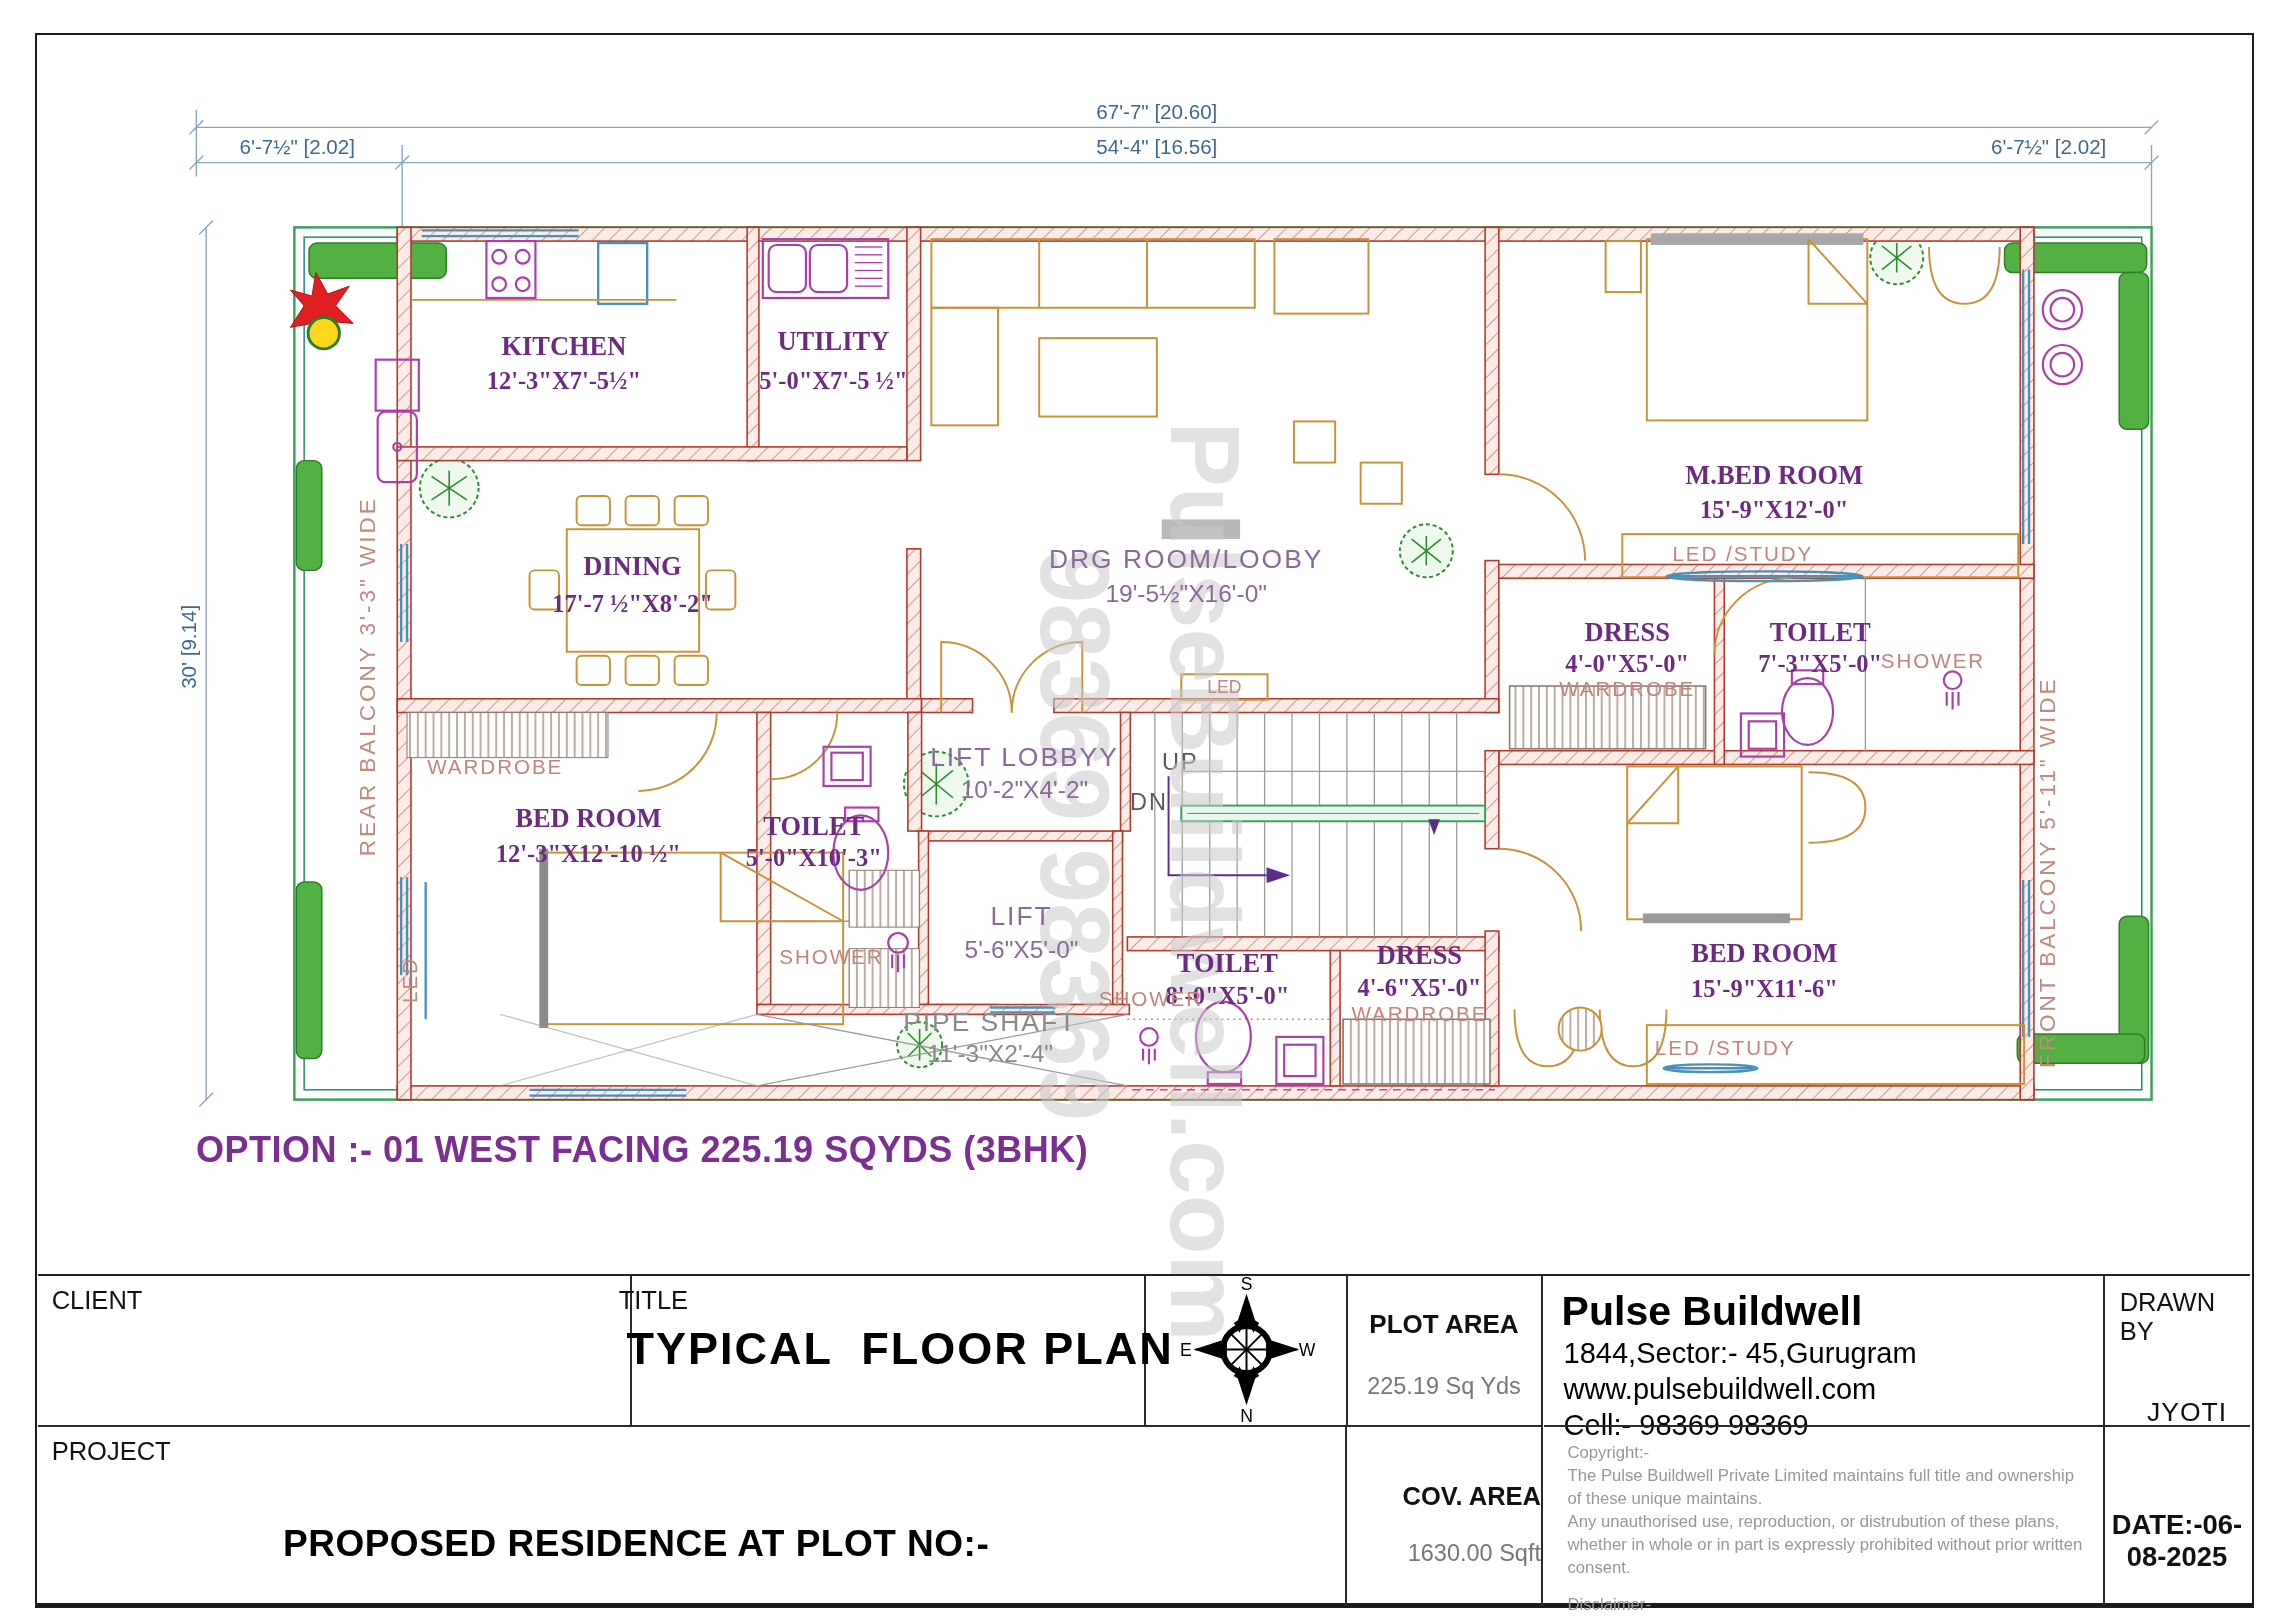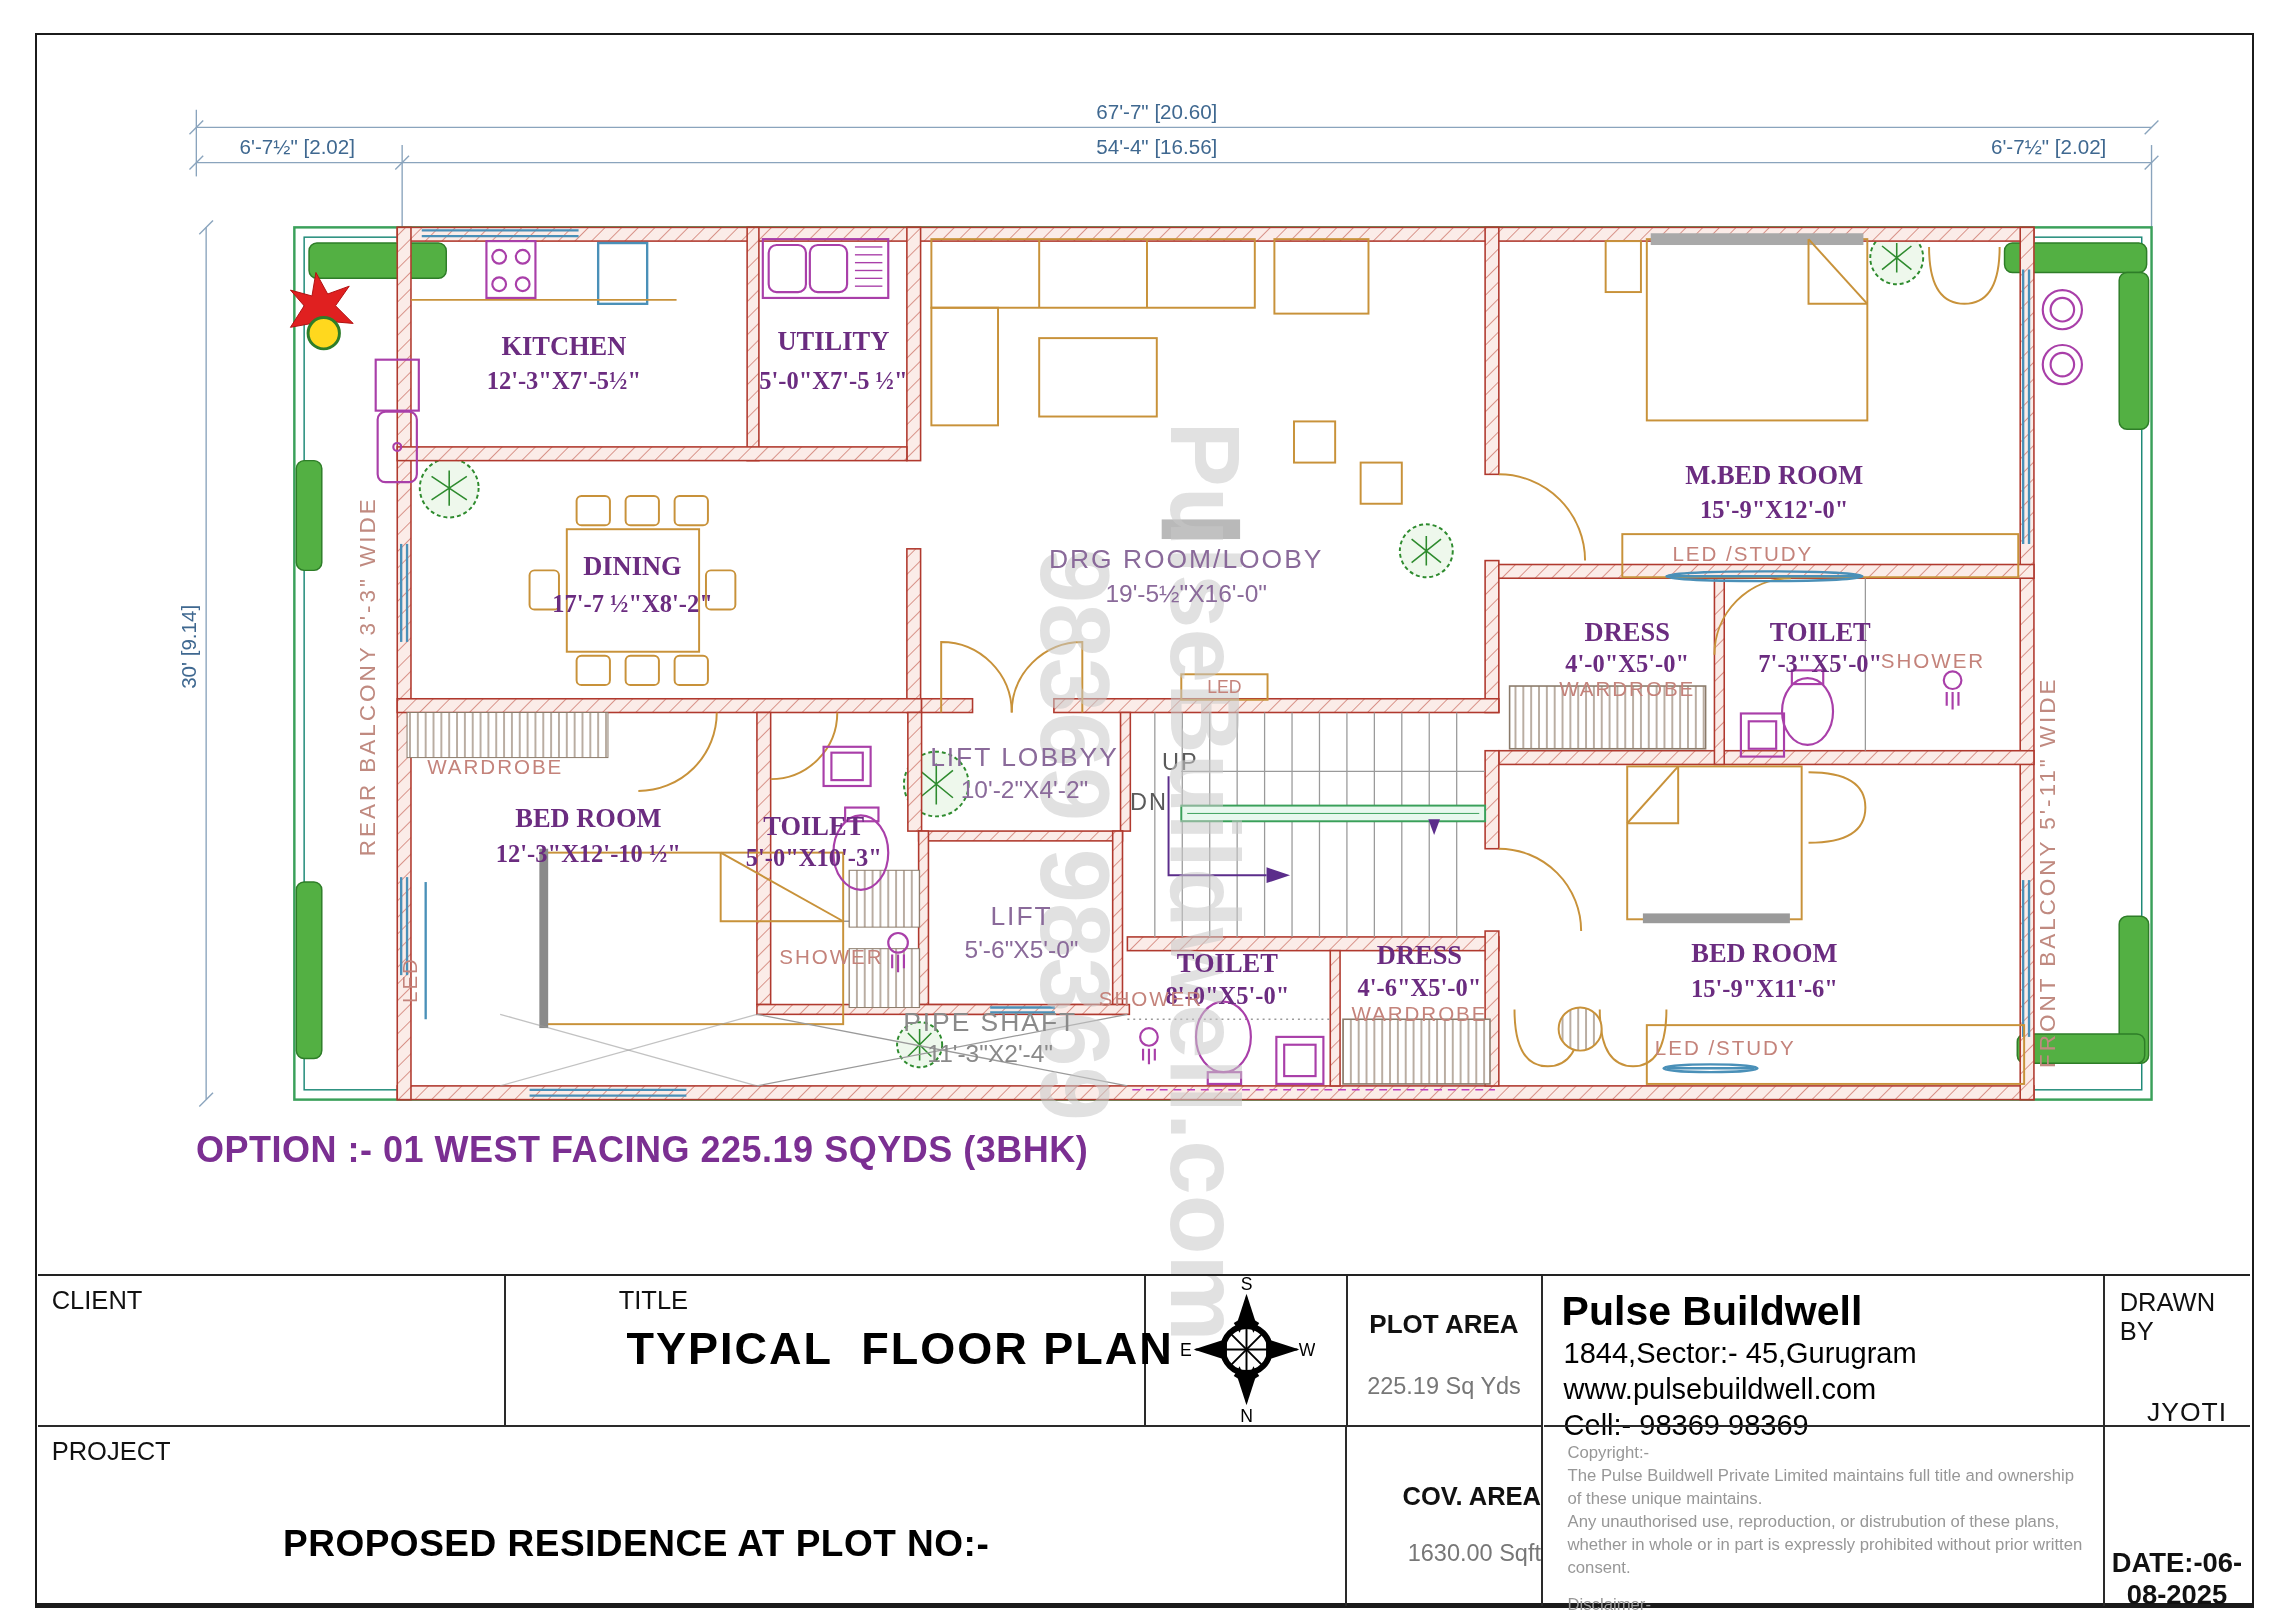--- a/index.html
+++ b/index.html
@@ -38,21 +38,21 @@
   .company-name{font-weight:700;font-size:41px;color:#000;padding:11.8px 0 0 17.6px;}
   .company-line{font-size:29px;color:#000;padding-left:19.6px;line-height:1.25;}
   .drawn-label{font-size:25.5px;color:#111;padding:11.8px 0 0 15.7px;}
   .drawn-val{font-size:26.5px;color:#111;padding:51px 0 0 43px;letter-spacing:1px;}
   .project-val{font-weight:700;font-size:37px;color:#000;margin:57px 0 0 245px;letter-spacing:0.5px;}
   .cov-wrap{text-align:right;padding-top:55px;}
   .cov-label{font-size:25.5px;font-weight:700;color:#111;}
   .cov-val{font-size:23.5px;color:#777;margin-top:29px;}
   .copy-wrap{padding:13.7px 0 0 23.5px;font-size:16.7px;color:#979797;line-height:1.38;}
   .cr-gap{margin-top:13.7px;}
-  .date-val{font-size:27.4px;font-weight:600;color:#111;text-align:center;margin-top:120px;}
+  .date-val{font-size:27.4px;font-weight:600;color:#111;text-align:center;margin-top:82px;}
   #option-note{position:absolute;left:196px;top:1129px;font-weight:700;font-size:36px;color:#7b2f92;letter-spacing:0.5px;}
 </style>
 </head>
 <body>
 
 <div id="page">
   <div id="page-border"></div>
 
   <svg width="2293" height="1621" viewBox="0 0 2339 1654" style="position:absolute;left:0;top:0;">
     <defs>
@@ -383,21 +383,21 @@
     <text class="tiny" x="1249" y="707">LED</text>
 
     <text class="bal" transform="translate(382,690) rotate(-90)" text-anchor="start">REAR BALCONY 3'-3" WIDE</text>
     <text class="bal" transform="translate(2096,890) rotate(-90)" text-anchor="start">FRONT BALCONY 5'-11" WIDE</text>
   </svg>
 
   <div id="option-note">OPTION :- 01 WEST FACING 225.19 SQYDS (3BHK)</div>
 
   <div id="tblock">
 
-    <div class="cell" style="left:0;top:0;width:468px;height:149px;">
+    <div class="cell" style="left:0;top:0;width:594px;height:149px;">
       <div class="lbl">CLIENT</div>
     </div>
     <div class="cell" style="left:567px;top:0;width:541px;height:149px;">
       <div class="lbl">TITLE</div>
       <div class="big-title" style="padding-top:7.8px;">TYPICAL  FLOOR PLAN</div>
     </div>
     <div class="cell" style="left:1108px;top:0;width:202px;height:149px;">
       <svg width="137" height="147" viewBox="0 0 140 150" style="display:block;margin:0 auto;">
         <line x1="70" y1="22" x2="70" y2="128" stroke="#000" stroke-width="2"></line>
         <line x1="18" y1="75" x2="122" y2="75" stroke="#000" stroke-width="2"></line>

